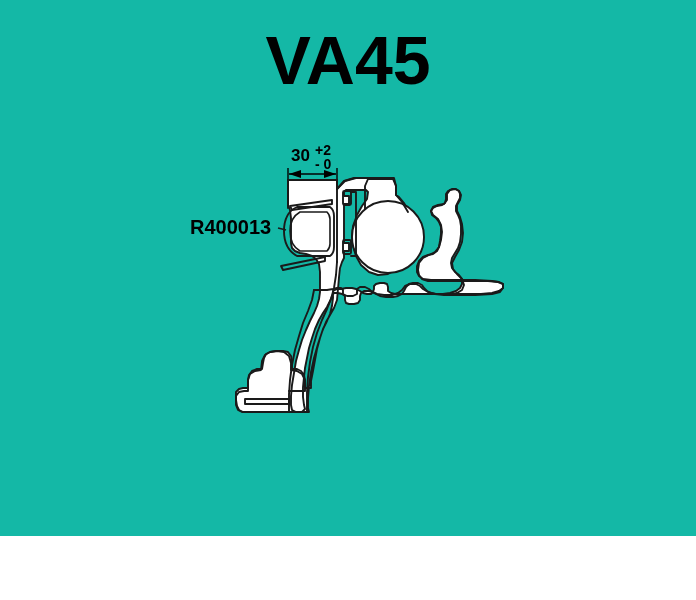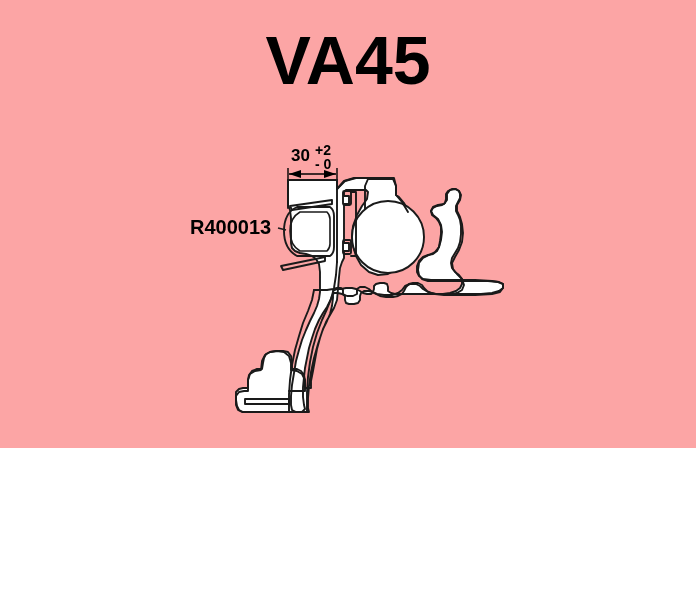--- a/index.html
+++ b/index.html
@@ -13,22 +13,22 @@
     background: #ffffff;
     font-family: "Liberation Sans", sans-serif;
     overflow: hidden;
     position: relative;
   }
   #sheet {
     position: absolute;
     left: 0;
     top: 0;
     width: 696px;
-    height: 448px;
-    background: #fca5a5;
+    height: 536px;
+    background: #14b8a6;
   }
   #drawing-svg {
     position: absolute;
     left: 0;
     top: 0;
     width: 696px;
     height: 600px;
     display: block;
   }
   .title-text {

